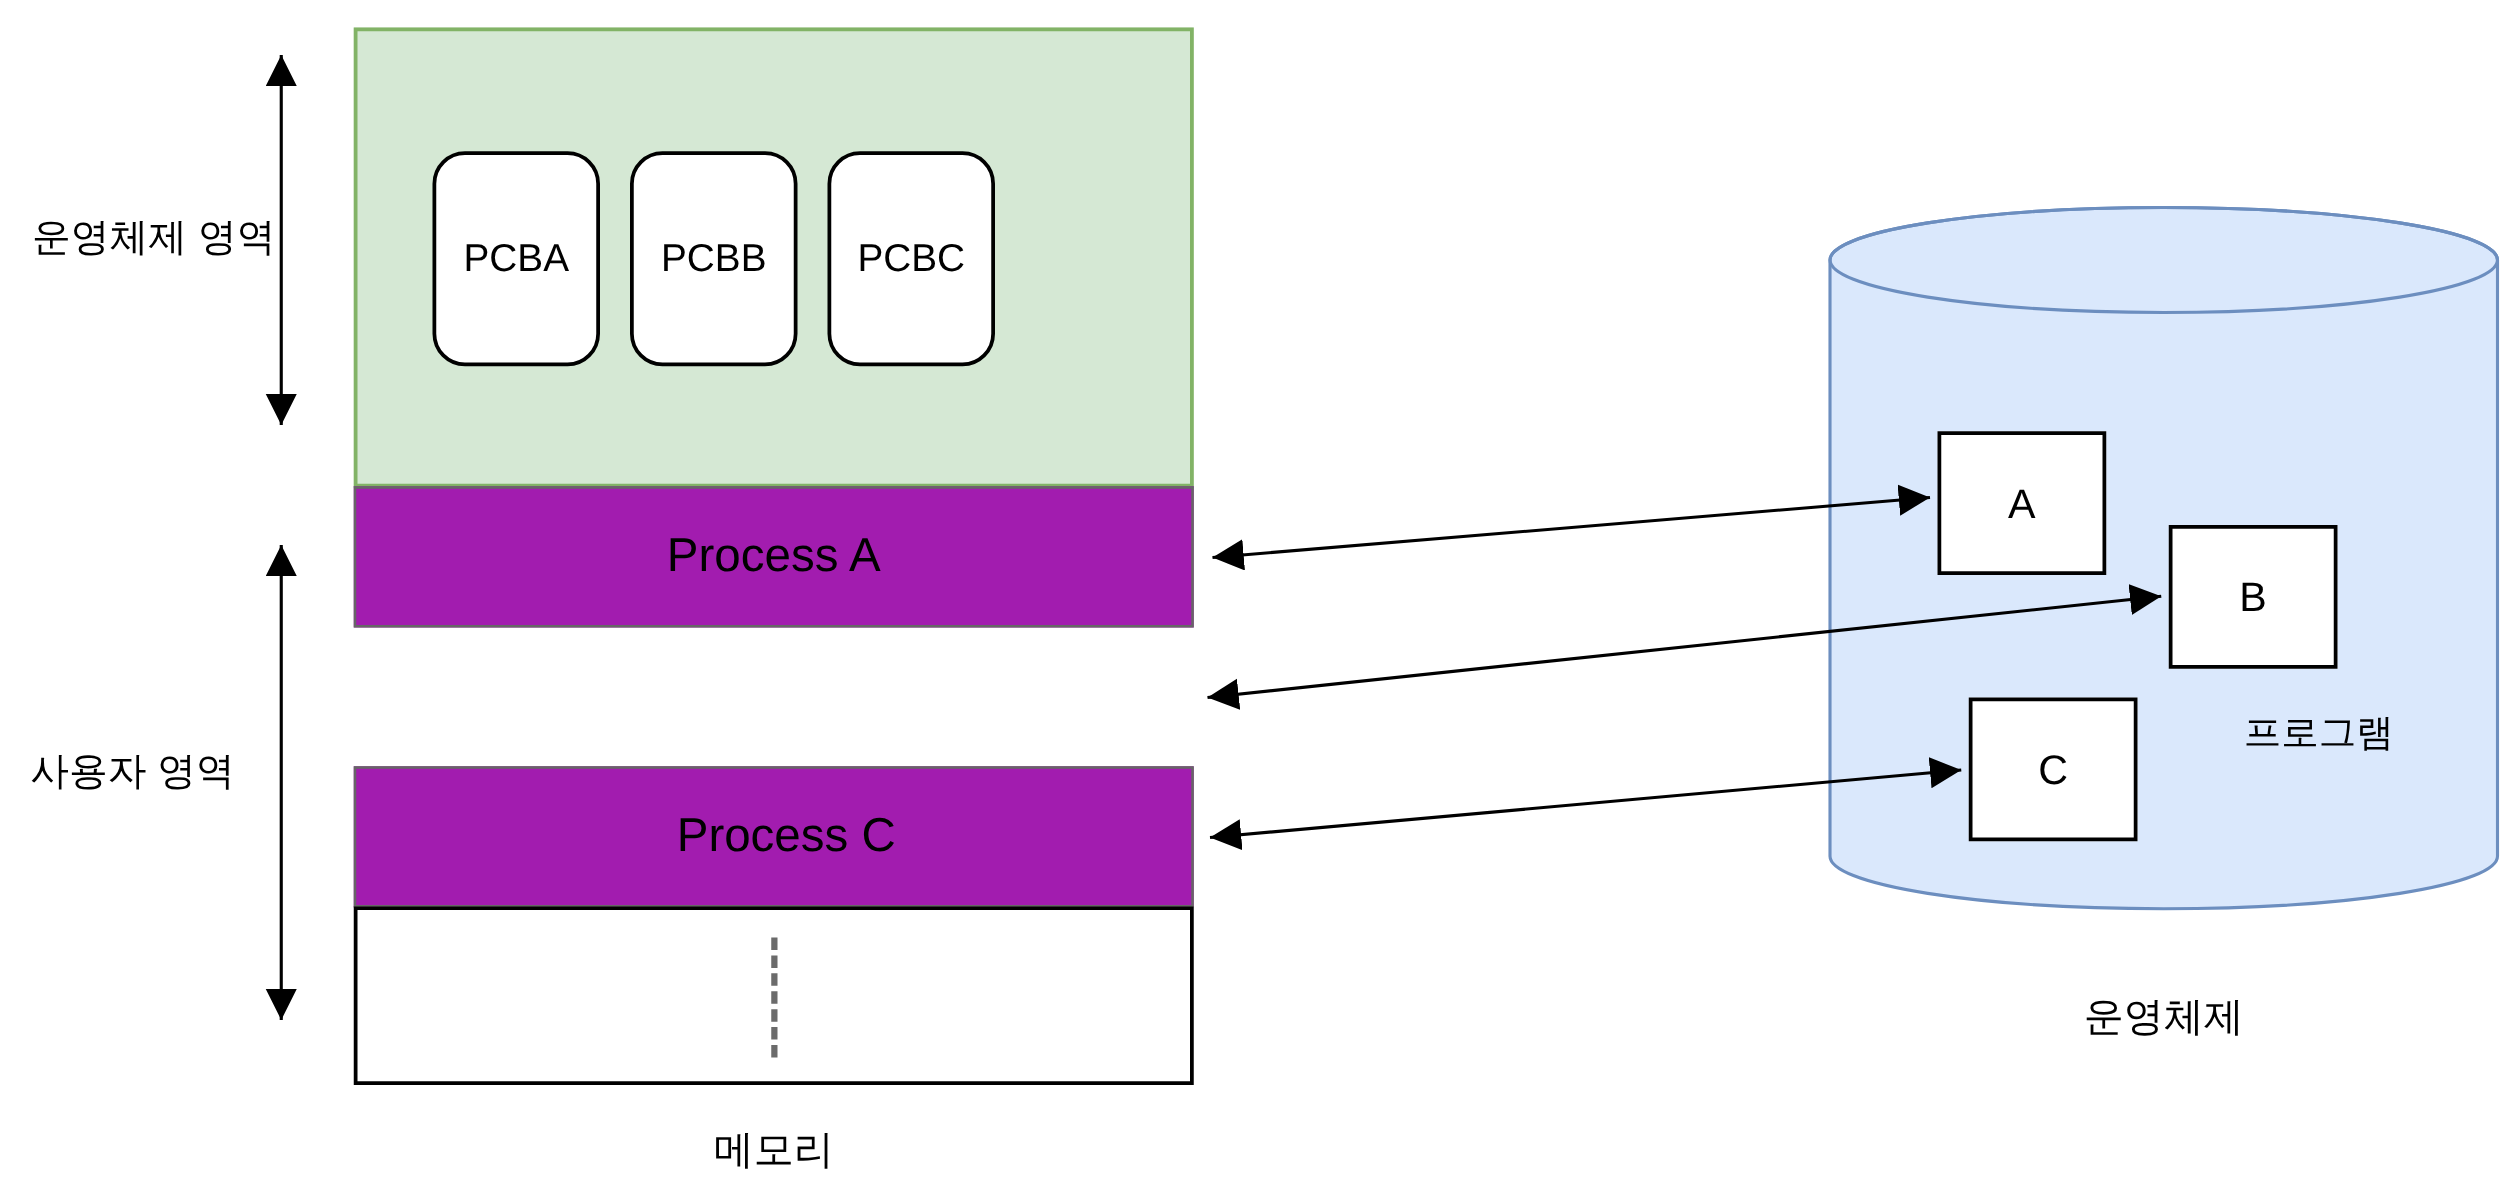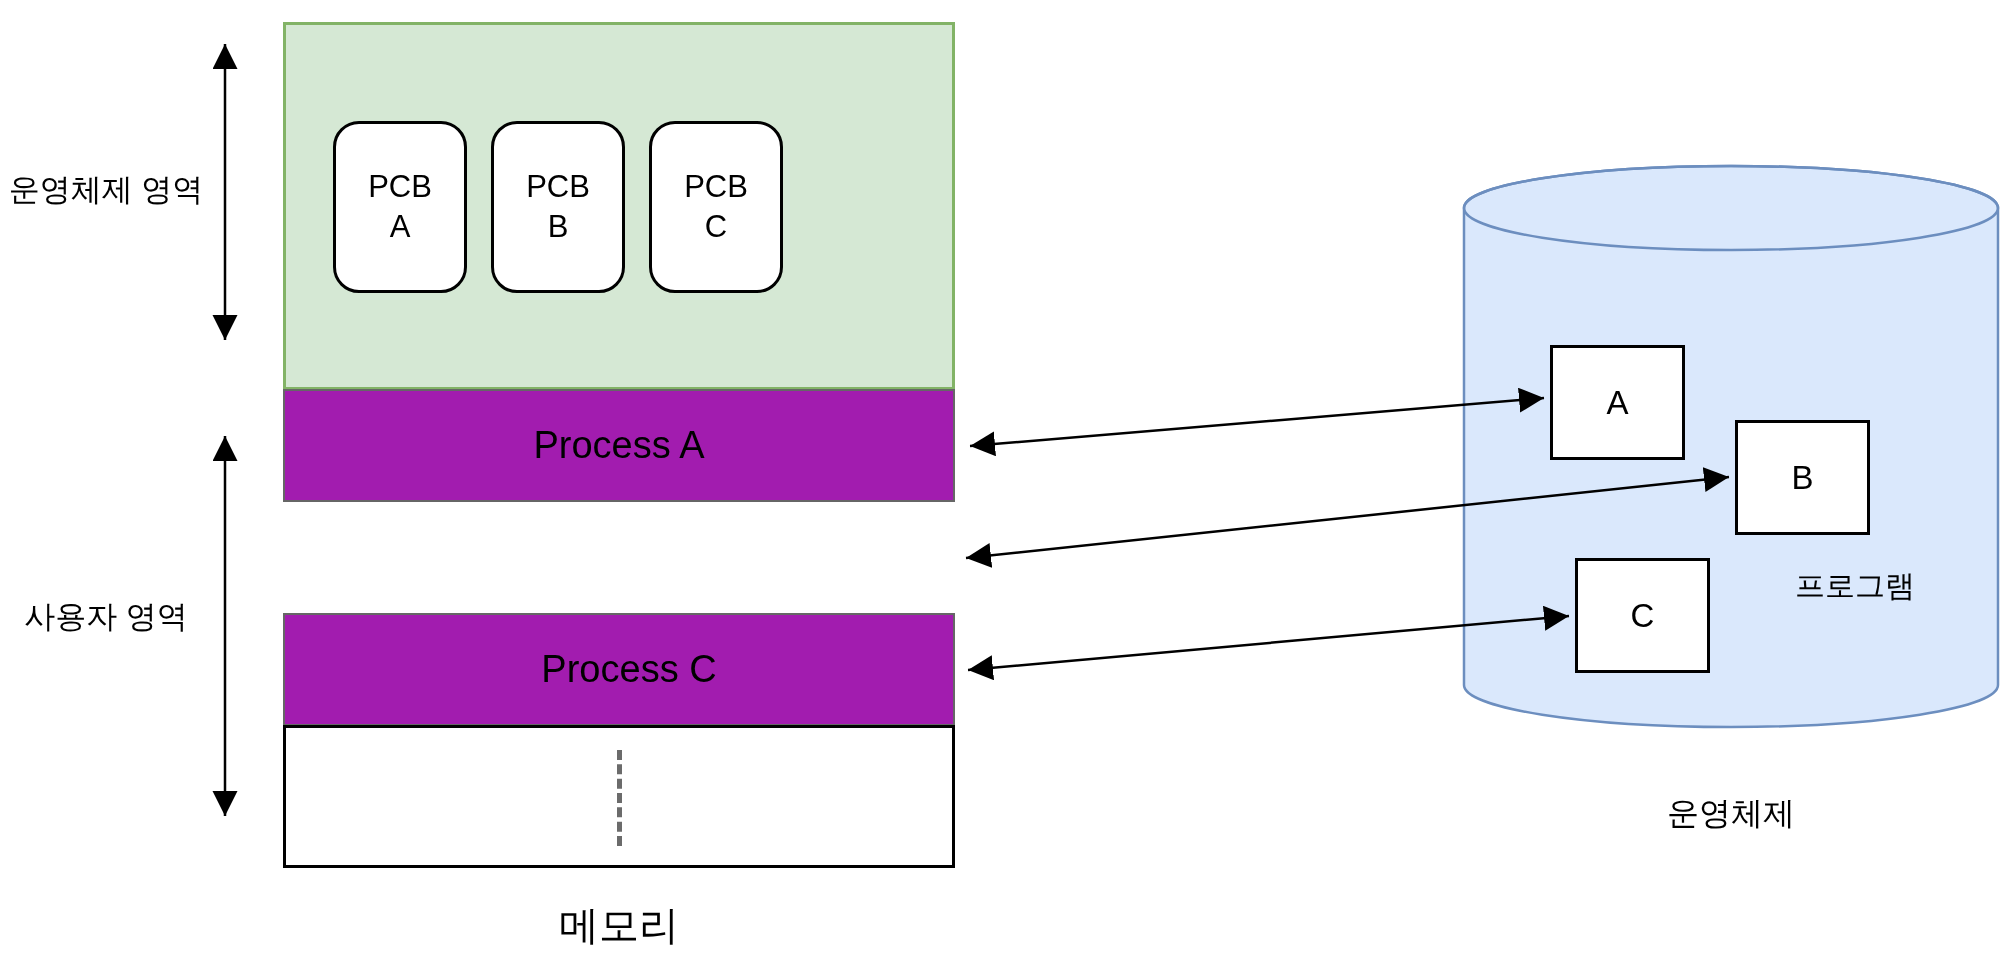--- a/index.html
+++ b/index.html
@@ -8,52 +8,52 @@
     font-family:"Liberation Sans", sans-serif;color:#000;
   }
   .canvas *{box-sizing:border-box;}
   
   .overlay{position:absolute;left:0;top:0;width:2000px;height:954px;z-index:6;pointer-events:none;}
   
   .gutter-label{
     position:absolute;left:0;width:212px;text-align:center;
     font-size:31px;line-height:40px;white-space:nowrap;z-index:2;
   }
-  .os-gutter-label{top:170px;}
+  .os-gutter-label{top:170px;margin-left:17px;}
   .user-gutter-label{top:597px;}
   
   .os-area{
     position:absolute;left:283px;top:22px;width:672px;height:368px;
     background:#d5e8d4;border:3px solid #82b366;z-index:2;
   }
   .pcb{
     position:absolute;top:96px;width:134px;height:172px;
     background:#ffffff;border:3px solid #000;border-radius:26px;
-    display:flex;flex-direction:column;align-items:center;justify-content:center;
-    font-size:31px;line-height:1.28;text-align:left;
+    display:flex;flex-direction:row;align-items:center;justify-content:center;
+    font-size:31px;line-height:1.28;text-align:left;margin-left:13px;
   }
   .pcb-a{left:47px;} .pcb-b{left:205px;} .pcb-c{left:363px;}
   .proc-row{
     position:absolute;left:283px;width:672px;height:113px;
     background:#a21caf;border:2px solid #666666;
     display:flex;align-items:center;justify-content:center;
     font-size:38px;z-index:2;
   }
   .proc-a{top:389px;} .proc-b{top:501px;} .proc-c{top:613px;padding-left:20px;}
   .empty-row{
     position:absolute;left:283px;top:725px;width:672px;height:143px;
     background:#ffffff;border:3px solid #000;z-index:2;
   }
   .ellipsis-line{
     position:absolute;left:50%;top:22px;height:96px;width:0;
     border-left:5px dashed #6b6b6b;transform:translateX(-2px);
   }
   .memory-caption{
     position:absolute;left:283px;top:898px;width:672px;text-align:center;
-    font-size:40px;z-index:2;
+    font-size:32px;z-index:2;
   }
   
   .cylinder-svg{position:absolute;left:1460px;top:155px;width:540px;height:590px;z-index:1;}
   .program-box{
     position:absolute;width:135px;height:115px;background:#ffffff;border:3px solid #000;
     display:flex;align-items:center;justify-content:center;font-size:33px;z-index:3;
   }
   .program-a{left:1550px;top:345px;}
   .program-b{left:1735px;top:420px;}
   .program-c{left:1575px;top:558px;}

